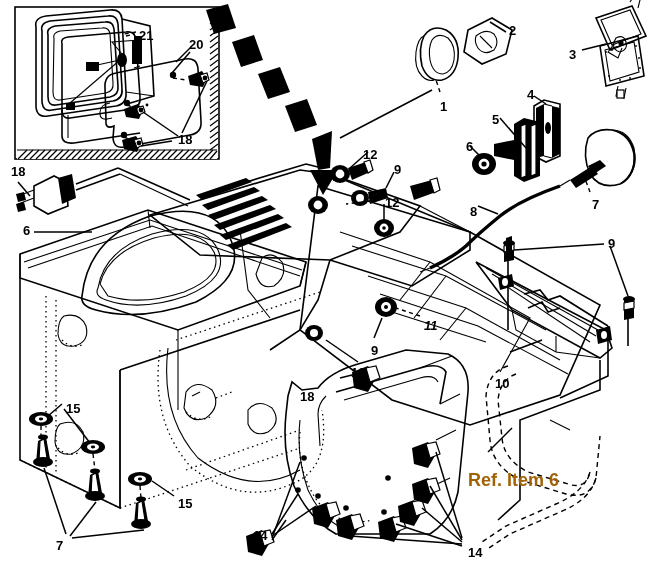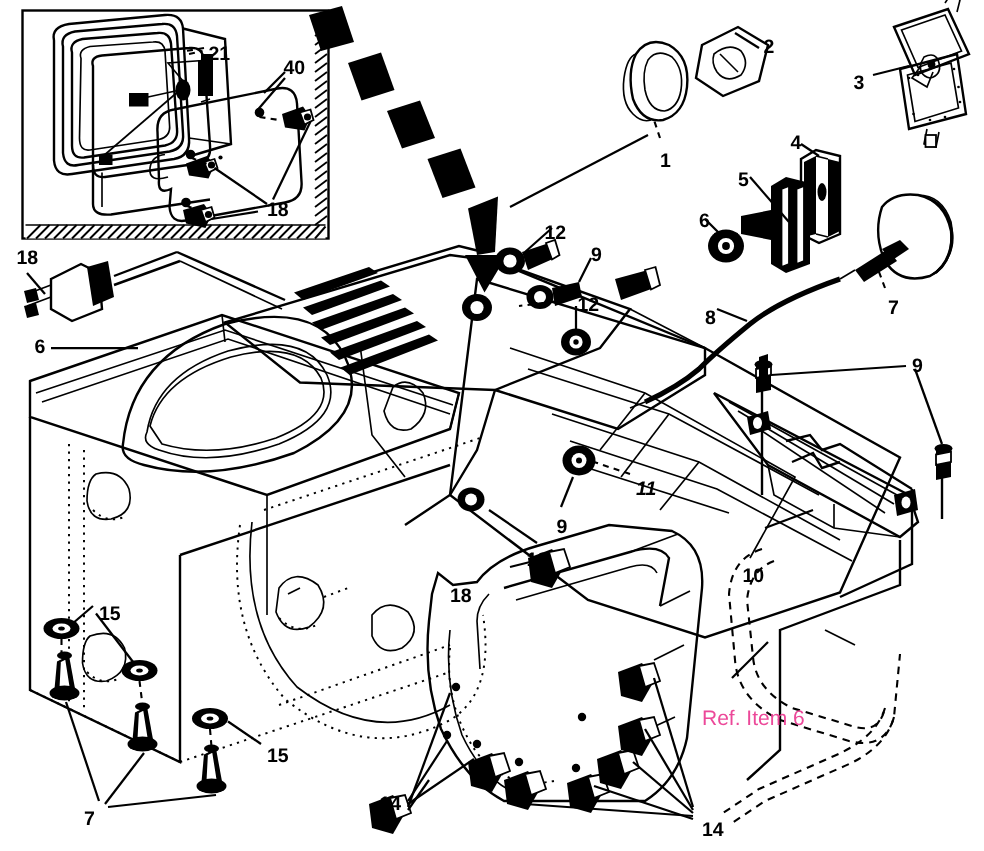--- a/index.html
+++ b/index.html
@@ -18,23 +18,23 @@
     font-weight:bold;
     font-size:13px;
     color:#000000;
     line-height:1;
     white-space:nowrap;
     letter-spacing:0px;
   }
   .refnote{
     position:absolute;
     font-family:"Liberation Sans", sans-serif;
-    font-weight:normal;
-    font-size:14px;
-    color:#ec4899;
+    font-weight:bold;
+    font-size:18px;
+    color:#a16207;
     white-space:nowrap;
   }
   .topclip{
     position:absolute;
     top:-9px;
     font-family:"Liberation Sans", sans-serif;
     font-weight:bold;
     font-size:13px;
     color:#000;
     white-space:nowrap;
@@ -638,18 +638,18 @@
   <div class="cal" style="left:495px;top:353px;margin-top:24px;">10</div>
   <div class="cal" style="left:300px;top:390px;">18</div>
   <div class="cal" style="left:253px;top:529px;">14</div>
   <div class="cal" style="left:468px;top:546px;">14</div>
   <div class="cal" style="left:66px;top:402px;">15</div>
   <div class="cal" style="left:178px;top:497px;">15</div>
   <div class="cal" style="left:56px;top:539px;">7</div>
   <div class="cal" style="left:23px;top:224px;">6</div>
   <div class="cal" style="left:11px;top:165px;text-align:center;">18</div>
   <div class="cal" style="left:178px;top:133px;">18</div>
-  <div class="cal" style="left:189px;top:38px;">40</div>
+  <div class="cal" style="left:189px;top:38px;">20</div>
   <div class="cal" style="left:139px;top:17px;margin-top:12px;">21</div>
 
   <div class="refnote" style="left:468px;top:470px;">Ref. Item 6</div>
 
 </div>
 
 </body></html>

